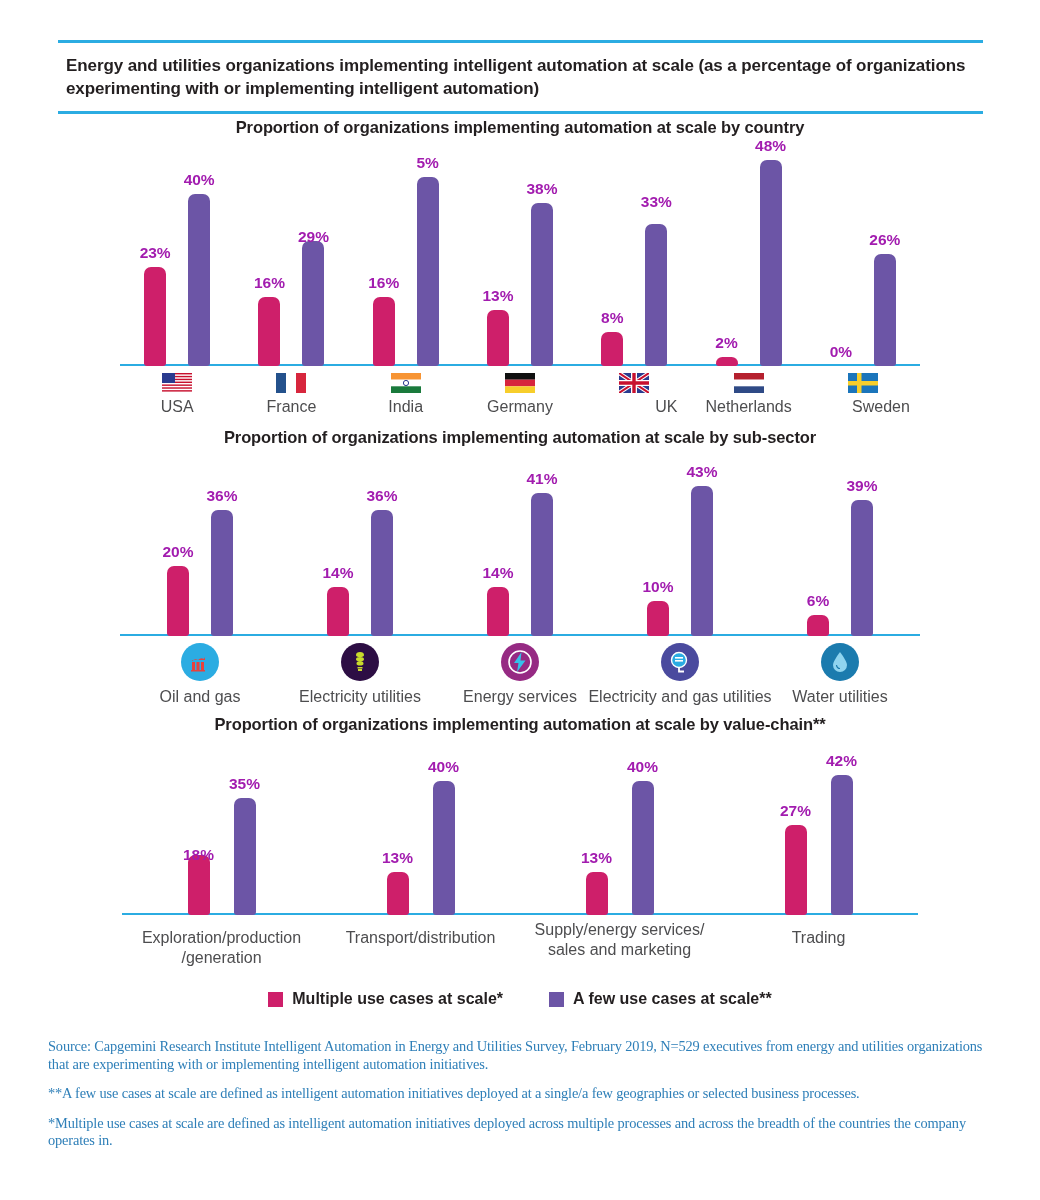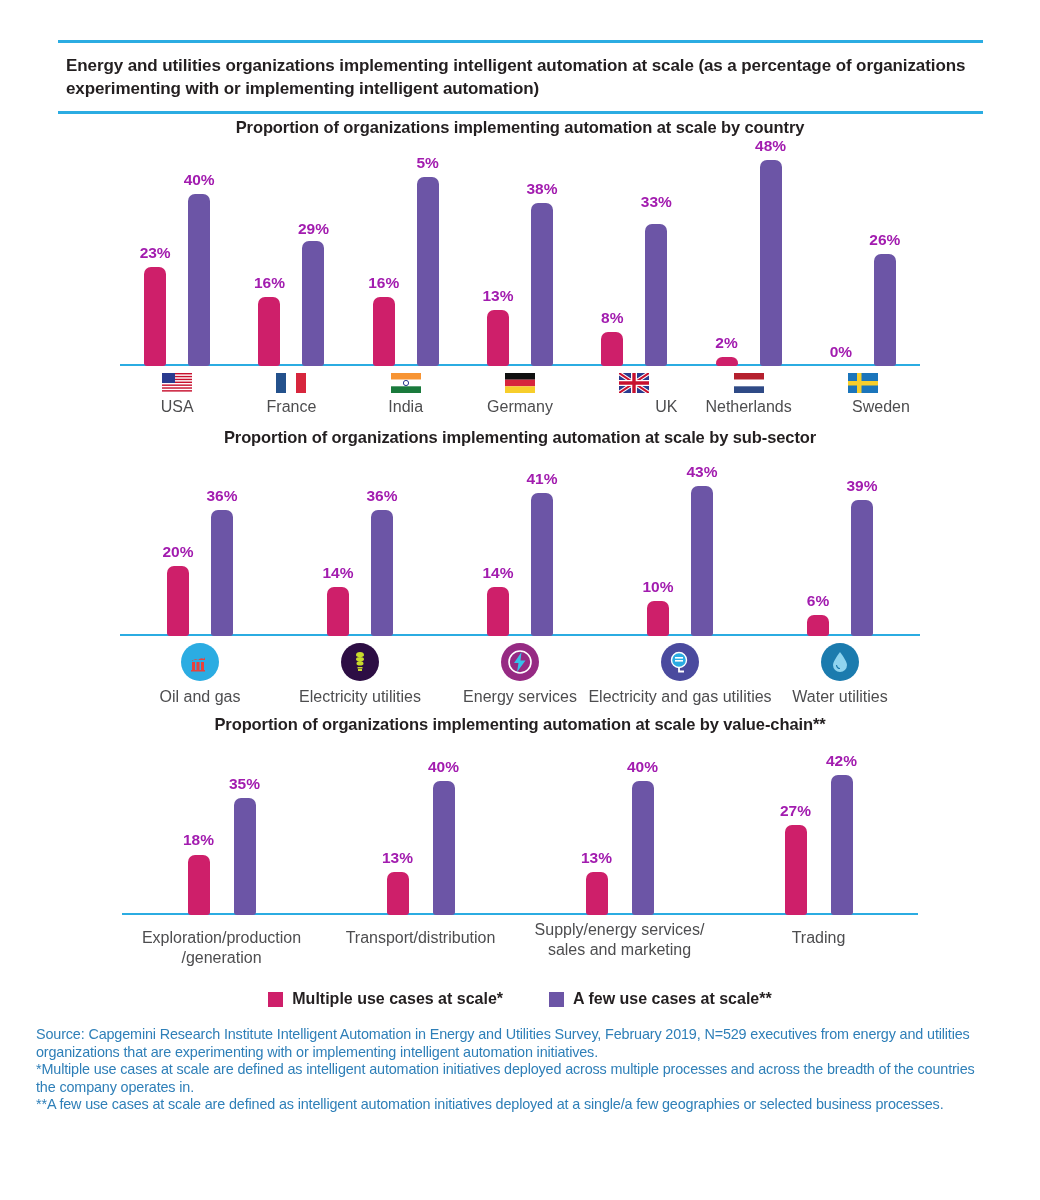--- a/index.html
+++ b/index.html
@@ -165,21 +165,21 @@
   #footnotes {
     position: absolute;
     left: 36px;
     top: 1026px;
     width: 960px;
     color: #2E7FB8;
     font-size: 14.4px;
     line-height: 1.22;
     letter-spacing: -0.15px;
   }
-  #footnotes p { margin: 0; }
+  #footnotes p { margin: 12px; font-family: Liberation Serif, serif; }
 </style>
 </head>
 <body>
 
 <div id="header-block">
   <div class="rule"></div>
   <div id="header-title">Energy and utilities organizations implementing intelligent automation at scale (as a percentage of organizations experimenting with or implementing intelligent automation)</div>
   <div class="rule"></div>
 </div>
 
@@ -216,21 +216,21 @@
         <div>USA</div>
       </div>
       <div class="group" style="left: 114.286px; width: 114.286px; height: 215px;">
         <div class="bars" style="height: 215px; gap: 22px;">
           <div class="bar-wrap">
             <div class="bar pink" style="height: 68.8px; background: rgb(206, 31, 106);"></div>
             <div class="bar-value" style="bottom: 68.8px; position: absolute;">16%</div>
           </div>
           <div class="bar-wrap">
             <div class="bar purple" style="height: 124.7px; background: rgb(108, 85, 166);"></div>
-            <div class="bar-value" style="bottom: 123px; position: absolute;">29%</div>
+            <div class="bar-value" style="bottom: 115px; position: absolute;">29%</div>
           </div>
         </div>
       </div>
       <div class="flag" style="top: 222px; left: 171.429px;">
         <svg width="30" height="20" viewBox="0 0 30 20">
           <rect width="10" height="20" fill="#24518C"></rect>
           <rect x="10" width="10" height="20" fill="#fff"></rect>
           <rect x="20" width="10" height="20" fill="#D7263D"></rect>
         </svg>
       </div>
@@ -468,21 +468,21 @@
 </div>
 
 <div class="chart-panel" id="panel-2" style="top:715px;">
   <div class="chart-subtitle">Proportion of organizations implementing automation at scale by value-chain**</div>
   <div class="plot" id="plot-2" style="width:796px;height:167px;margin-top:14px;">
     <div class="axis-line" style="bottom:0;"></div>
   <div class="group" style="left: 0px; width: 199px; height: 167px;">
         <div class="bars" style="height: 167px; gap: 24px;">
           <div class="bar-wrap">
             <div class="bar pink" style="height: 60.12px; background: rgb(206, 31, 106);"></div>
-            <div class="bar-value" style="bottom: 61px; position: absolute;">18%</div>
+            <div class="bar-value" style="bottom: 46px; position: absolute;">18%</div>
           </div>
           <div class="bar-wrap">
             <div class="bar purple" style="height: 116.9px; background: rgb(108, 85, 166);"></div>
             <div class="bar-value" style="bottom: 116.9px; position: absolute;">35%</div>
           </div>
         </div>
       </div>
       <div class="cat-label" style="top: 180px; left: 99.5px;">
         <div>Exploration/production</div>
         <div>/generation</div>
@@ -542,15 +542,15 @@
       <span>Multiple use cases at scale*</span>
     </div>
     <div class="legend-item">
       <span class="legend-swatch" style="background: rgb(108, 85, 166);"></span>
       <span>A few use cases at scale**</span>
     </div>
   </div>
 
 <div id="footnotes">
     <p>Source: Capgemini Research Institute Intelligent Automation in Energy and Utilities Survey, February 2019, N=529 executives from energy and utilities organizations that are experimenting with or implementing intelligent automation initiatives.</p>
+    <p>**A few use cases at scale are defined as intelligent automation initiatives deployed at a single/a few geographies or selected business processes.</p>
     <p>*Multiple use cases at scale are defined as intelligent automation initiatives deployed across multiple processes and across the breadth of the countries the company operates in.</p>
-    <p>**A few use cases at scale are defined as intelligent automation initiatives deployed at a single/a few geographies or selected business processes.</p>
   </div>
 
 </body></html>

